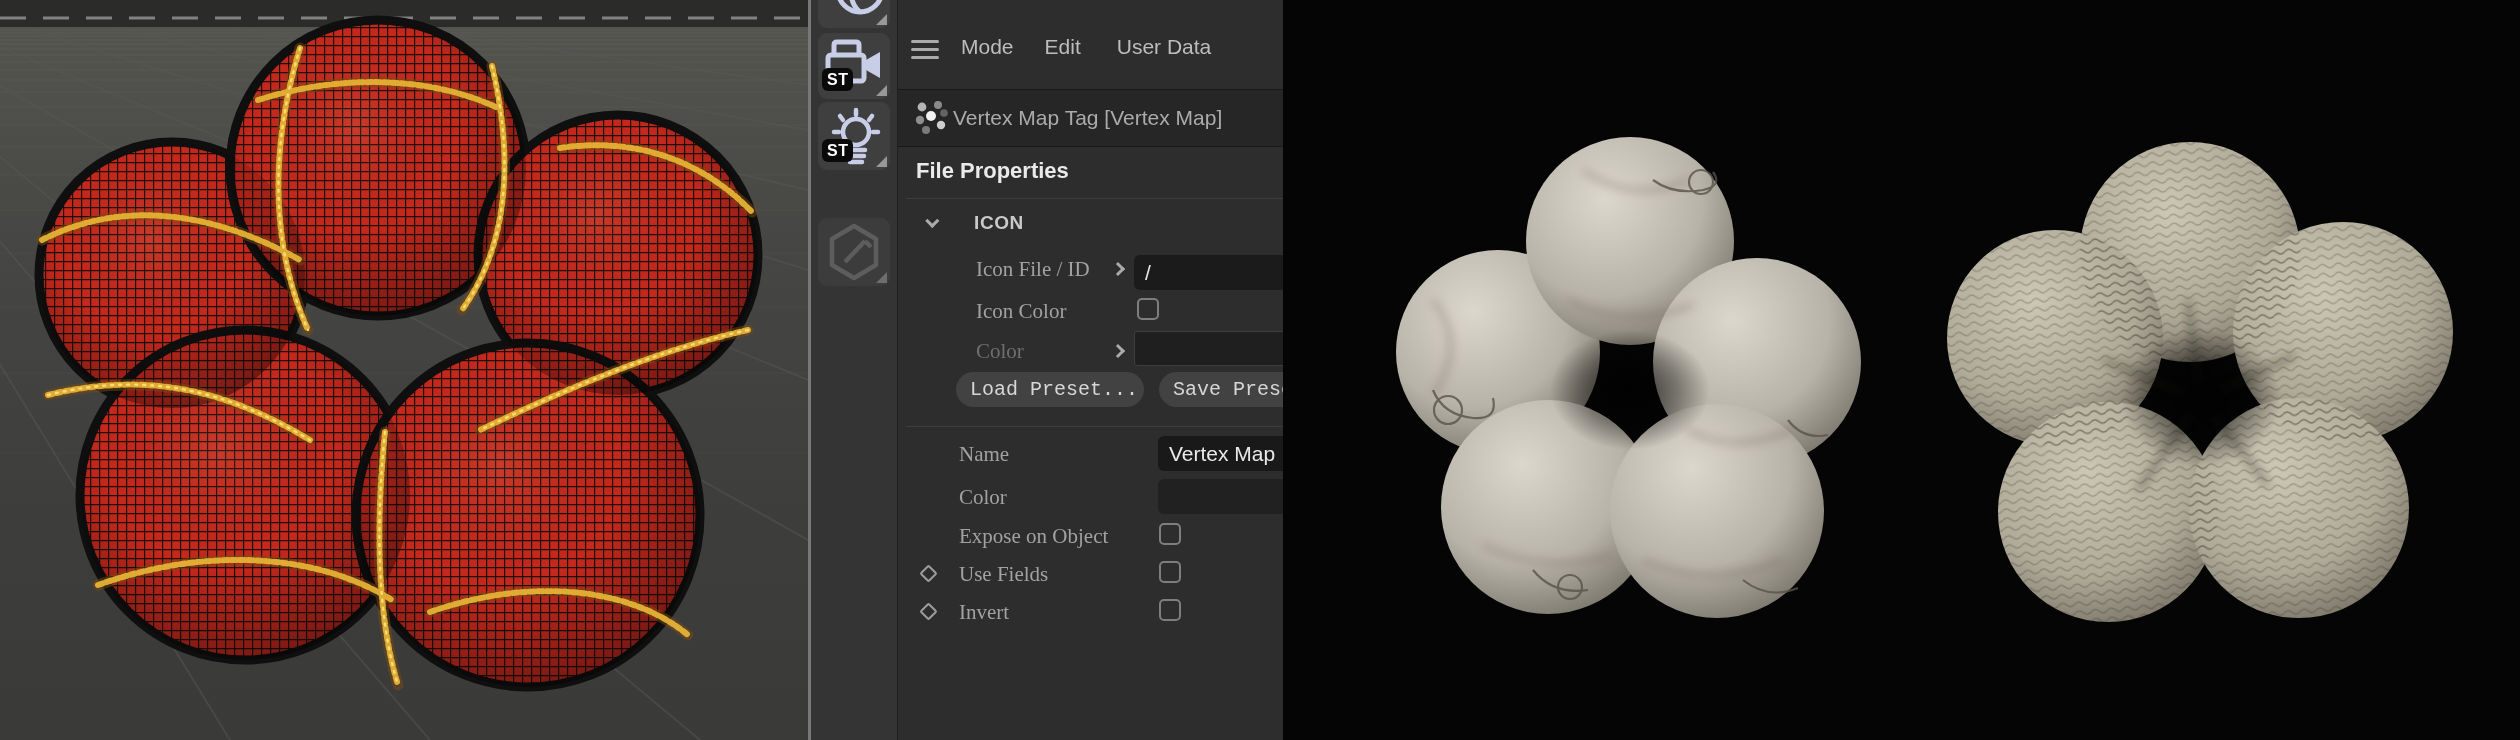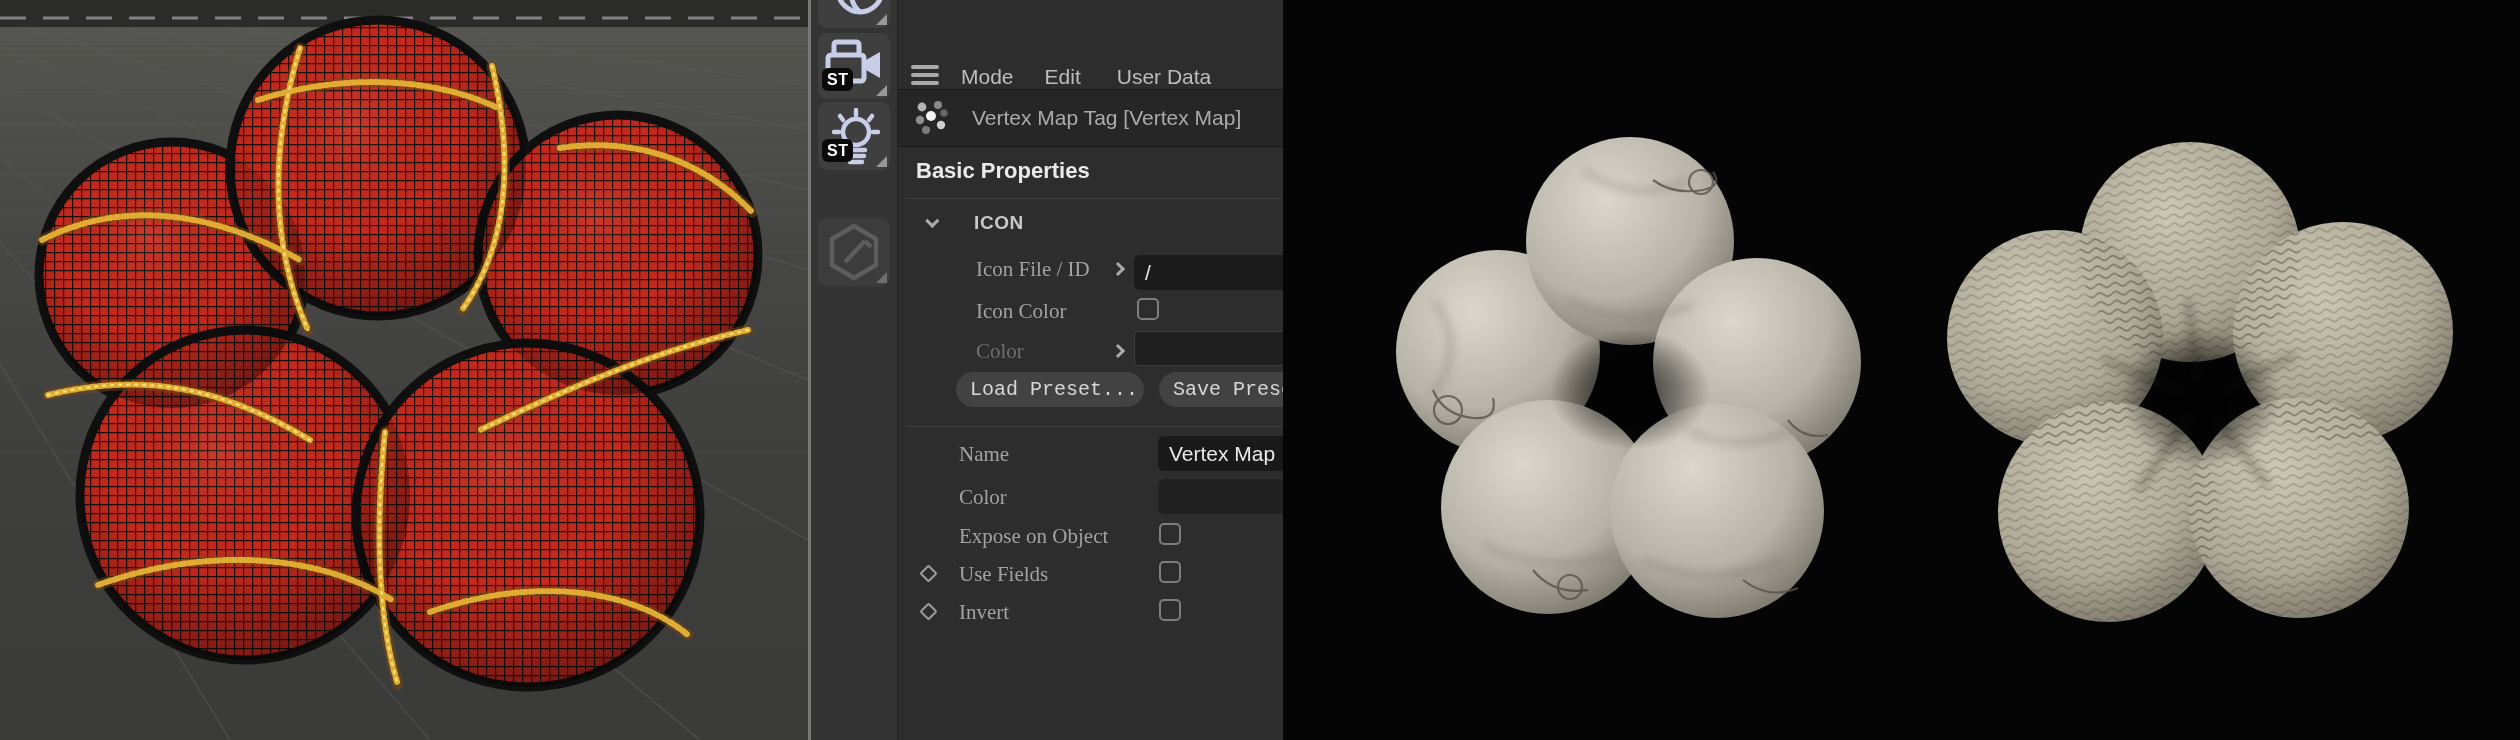--- a/index.html
+++ b/index.html
@@ -27,31 +27,31 @@
   
   #attr-panel{position:absolute;left:897px;top:0;width:386px;height:740px;
               background:#2d2d2d;overflow:hidden;border-left:1px solid #1f1f1f;
               color:#a2a2a2;font-size:21px;}
   #tab-row{position:absolute;left:0;top:0;width:100%;height:35px;background:#1e1e1e;}
   #tab-attributes{position:absolute;left:0;top:0;width:152px;height:35px;background:#2d2d2d;
                   color:#ececec;line-height:35px;padding-left:26px;}
   #tab-layers{position:absolute;left:152px;top:0;height:35px;line-height:35px;
               padding-left:30px;color:#8f8f8f;}
   #menu-row{position:absolute;left:0;top:35px;width:100%;height:54px;background:#2d2d2d;
-            display:flex;align-items:flex-end;color:#bdbdbd;}
+            display:flex;align-items:flex-start;color:#bdbdbd;}
   .hamburger{width:28px;margin-left:13px;}
   .hamburger .bar{height:3.5px;background:#ababab;border-radius:2px;margin:4.5px 0;}
   .menu-item{margin-left:22px;}
   #menu-edit{margin-left:31px;}
   #menu-user{margin-left:36px;}
   #tag-row{position:absolute;left:0;top:89px;width:100%;height:58px;background:#262626;
            border-top:1px solid #1a1a1a;border-bottom:1px solid #191919;
            display:flex;align-items:center;color:#ababab;}
   #tag-row svg{margin-left:15px;}
-  #tag-title{margin-left:23px;white-space:nowrap;}
+  #tag-title{margin-left:4px;white-space:nowrap;}
 
   #basic-props{position:absolute;left:18px;top:158px;font-size:22px;font-weight:bold;color:#eaeaea;}
   .divider{position:absolute;left:8px;right:0;height:1px;background:#3d3d3d;}
 
   .sec-head{position:absolute;left:30px;top:212px;display:flex;align-items:center;
             font-weight:bold;font-size:19px;color:#c9c9c9;letter-spacing:.6px;gap:20px;}
   .chev-d{width:10px;height:10px;border-left:3px solid #ababab;border-bottom:3px solid #ababab;
           transform:rotate(-45deg) translate(1px,-2px);margin-right:16px;}
   .chev-r{width:10px;height:10px;border-top:3px solid #ababab;border-right:3px solid #ababab;
           transform:rotate(45deg);position:absolute;}
@@ -261,21 +261,21 @@
       <circle cx="25" cy="5" r="4" fill="#8a8a8a"></circle>
       <circle cx="31" cy="13" r="3.8" fill="#646464"></circle>
       <circle cx="7" cy="20" r="4.2" fill="#8f8f8f"></circle>
       <circle cx="18" cy="16" r="5" fill="#f2f2f2"></circle>
       <circle cx="28" cy="25" r="4.2" fill="#cfcfcf"></circle>
       <circle cx="13" cy="30" r="4" fill="#7a7a7a"></circle>
     </svg>
     <span id="tag-title">Vertex Map Tag [Vertex Map]</span>
   </div>
 
-  <div id="basic-props">Basic Properties</div>
+  <div id="basic-props">File Properties</div>
   <div class="divider" style="top:198px;"></div>
 
   <div class="sec-head">
     <span class="chev-d"></span>
     <span>ICON</span>
   </div>
 
   <span class="flabel" style="top:257px;">Icon File / ID</span>
   <span class="chev-r" style="left:215px;top:264px;"></span>
   <div class="field" style="left:236px;top:255px;width:165px;">/</div>

